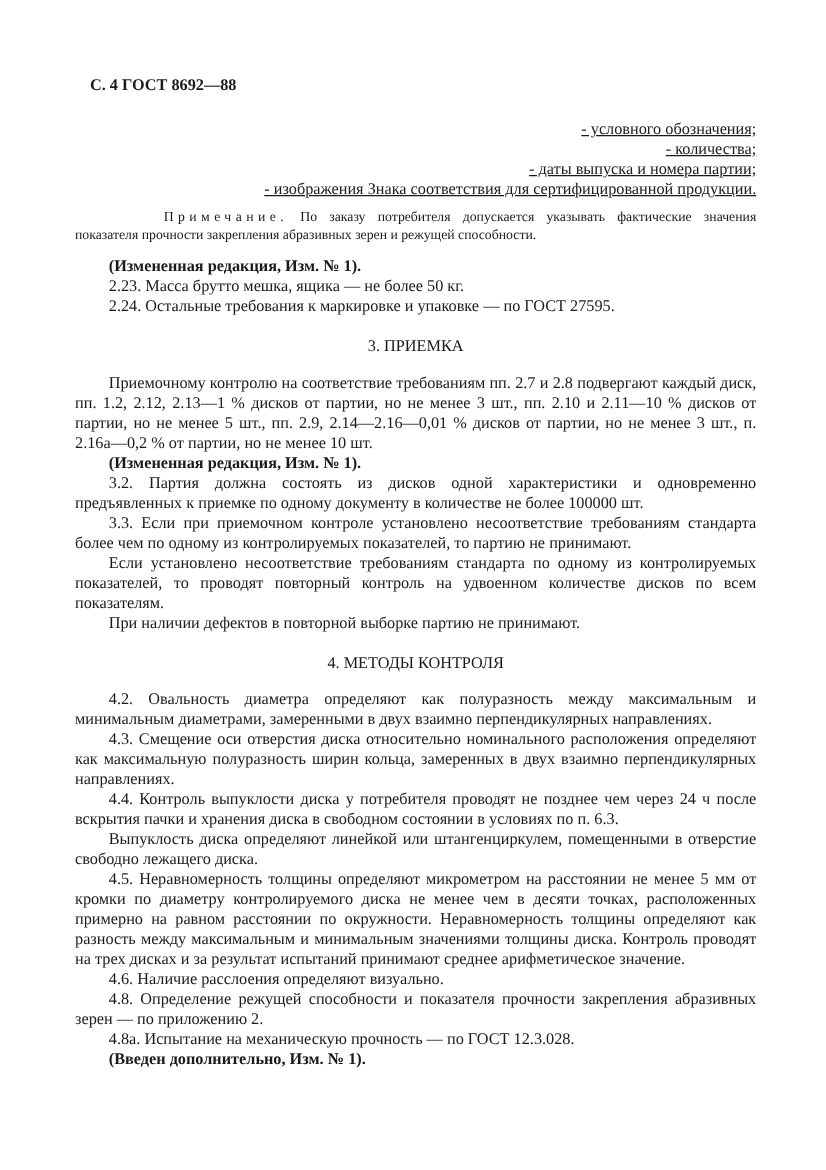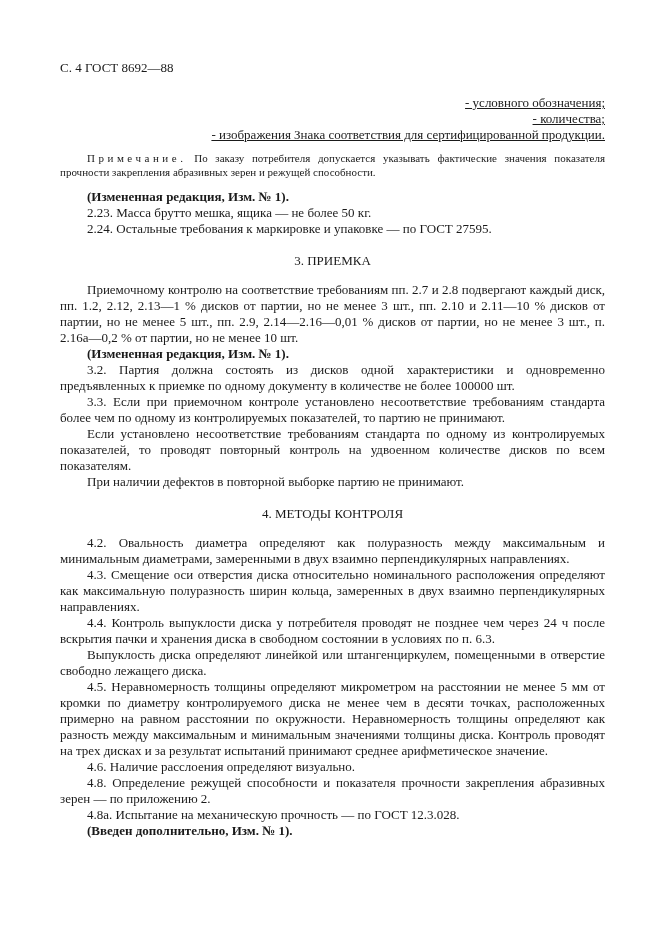--- a/index.html
+++ b/index.html
@@ -14,39 +14,40 @@
     background: #ffffff;
     box-sizing: border-box;
     padding: 60px 56px 0 60px;
     font-family: "Liberation Serif", "DejaVu Serif", serif;
     font-size: 13px;
     line-height: 16px;
     color: #1a1a1a;
     overflow: hidden;
   }
   .page-header {
-    font-weight: normal;
-    margin: 0 0 19px 0;
+    font-weight: bold;
+    margin: 0 0 19px 12px;
   }
   p {
     margin: 0;
     text-align: justify;
     text-indent: 27px;
   }
   .list-item {
     text-align: right;
     text-decoration: underline;
   }
   .note {
     font-size: 11px;
     line-height: 13.5px;
     margin-top: 9px;
   }
   .note-label {
     letter-spacing: 0.32em;
+    margin-left: 44px;
   }
   .amendment {
     font-weight: bold;
     margin-top: 10px;
   }
   .amendment-inline {
     font-weight: bold;
   }
   .section-title {
     font-weight: normal;
@@ -57,20 +58,21 @@
 </style>
 </head>
 <body>
 
 <div class="page">
 
   <div class="page-header">С. 4 ГОСТ 8692—88</div>
 
   <p class="list-item">- условного обозначения;</p>
   <p class="list-item">- количества;</p>
+  <p class="list-item">- даты выпуска и номера партии;</p>
   <p class="list-item">- изображения Знака соответствия для сертифицированной продукции.</p>
 
   <p class="note"><span class="note-label">Примечание.</span> <span>По заказу потребителя допускается указывать фактические значения показателя прочности закрепления абразивных зерен и режущей способности.</span></p>
 
   <p class="amendment">(Измененная редакция, Изм. № 1).</p>
   <p>2.23. Масса брутто мешка, ящика — не более 50 кг.</p>
   <p>2.24. Остальные требования к маркировке и упаковке — по ГОСТ 27595.</p>
 
   <p class="section-title">3. ПРИЕМКА</p>
 

